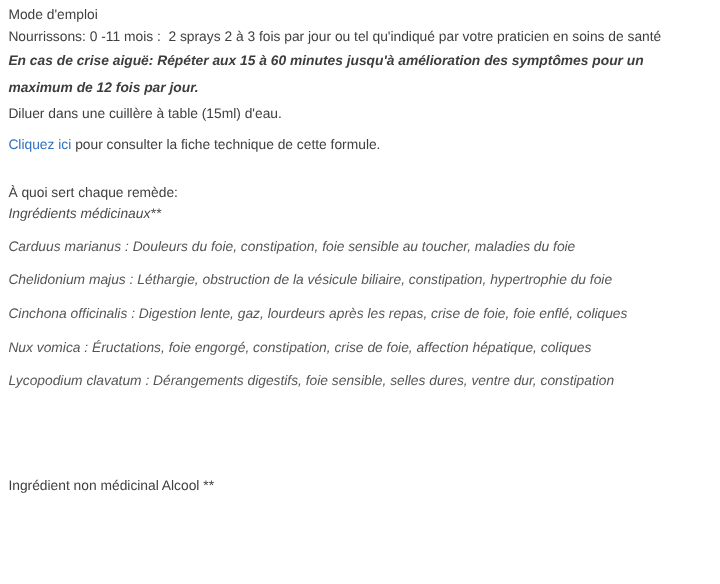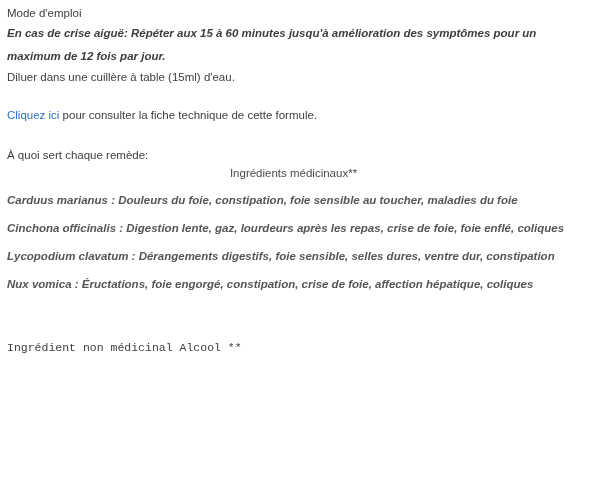--- a/index.html
+++ b/index.html
@@ -25,69 +25,69 @@
     line-height: 18px;
   }
   .acute {
     font-weight: bold;
     font-style: italic;
     line-height: 23px;
     color: #3d3d3d;
   }
   .datasheet-line {
     line-height: 18px;
-    margin-top: 20px;
+    margin-top: 8px;
   }
   .link {
     color: #3272c2;
     text-decoration: none;
     cursor: pointer;
   }
   .remedies-heading {
     line-height: 18px;
     margin-top: 22px;
   }
   .remedies-subheading {
     line-height: 18px;
+    font-style: italic;
     color: #4a4a4a;
-    text-align: center;
   }
   .remedy {
     line-height: 18px;
     margin: 10px 0 0 0;
     font-style: italic;
     color: #555555;
-    font-weight: bold;
   }
   .remedy:first-of-type {
     margin-top: 9px;
   }
   .non-medicinal {
     line-height: 18px;
-    margin-top: 46px;
-    font-family: Liberation Mono, monospace;
+    margin-top: 69px;
   }
 </style>
 </head>
 <body>
 
 <div class="page">
 
   <div class="line">Mode d'emploi</div>
 
+  <div class="line">Nourrissons: 0 -11 mois :  2 sprays 2 à 3 fois par jour ou tel qu'indiqué par votre praticien en soins de santé</div>
 
   <div class="acute">En cas de crise aiguë: Répéter aux 15 à 60 minutes jusqu'à amélioration des symptômes pour un maximum de 12 fois par jour.</div>
 
   <div class="line">Diluer dans une cuillère à table (15ml) d'eau.</div>
 
   <div class="datasheet-line"><a class="link">Cliquez ici</a><span> pour consulter la fiche technique de cette formule.</span></div>
 
   <div class="remedies-heading">À quoi sert chaque remède:</div>
   <div class="remedies-subheading">Ingrédients médicinaux**</div>
 
   <p class="remedy">Carduus marianus : Douleurs du foie, constipation, foie sensible au toucher, maladies du foie</p>
+  <p class="remedy">Chelidonium majus : Léthargie, obstruction de la vésicule biliaire, constipation, hypertrophie du foie</p>
   <p class="remedy">Cinchona officinalis : Digestion lente, gaz, lourdeurs après les repas, crise de foie, foie enflé, coliques</p>
+  <p class="remedy">Nux vomica : Éructations, foie engorgé, constipation, crise de foie, affection hépatique, coliques</p>
   <p class="remedy">Lycopodium clavatum : Dérangements digestifs, foie sensible, selles dures, ventre dur, constipation</p>
-  <p class="remedy">Nux vomica : Éructations, foie engorgé, constipation, crise de foie, affection hépatique, coliques</p>
 
   <div class="non-medicinal">Ingrédient non médicinal Alcool **</div>
 
 </div>
 
 </body></html>

